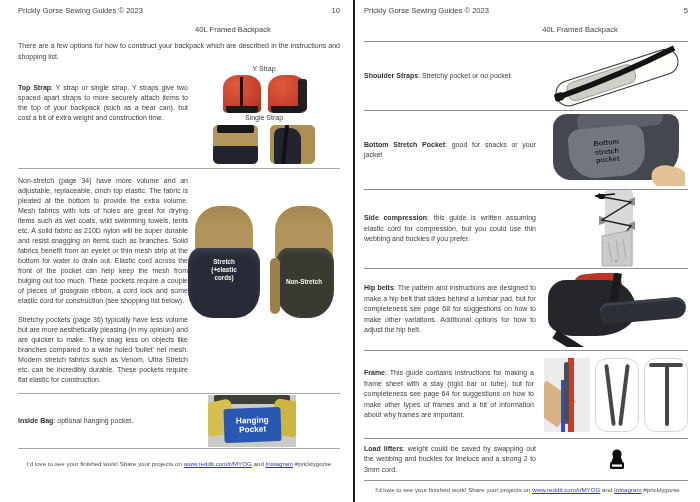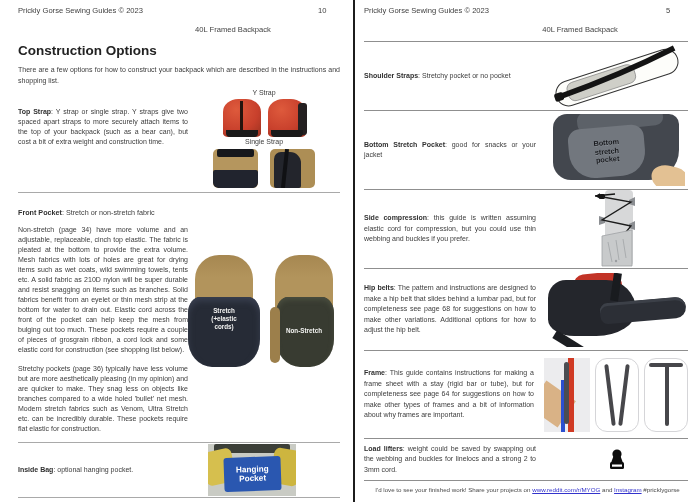--- a/index.html
+++ b/index.html
@@ -11,21 +11,21 @@
   }
   .spread { display:flex; width:700px; height:502px; outline:1px solid #d9d9d9; outline-offset:-1px; }
 
   
   .page { position:relative; height:502px; overflow:hidden; background:#fff; }
   .page-left  { width:355px; border-right:2px solid #1c1c1c; padding:6px 13px 0 18px; }
   .page-right { width:345px; padding:6px 12px 0 9px; }
   .doc-header { display:flex; font-size:7.6px; color:#3f3f3f; }
   .doc-header .h-brand { width:55%; }
   .doc-header .h-doc { flex:1;margin-top:19px; }
-  .doc-header .h-page { width:22px; }
+  .doc-header .h-page { width:22px; text-align:right; }
   .rule { border:none; border-top:1px solid #a9a9a9; height:0; }
   .b { font-weight:bold; color:#303030; }
   .body-txt { font-size:7px; line-height:10px; text-align:justify; color:#3c3c3c; }
   .footer-line { font-size:6.2px; color:#4a4a4a; text-align:center; }
   .footer-line a { color:#3333cc; text-decoration:underline; cursor:pointer; }
   .prelabel { white-space:pre-line; text-align:center; }
 
   
   .title-h1 { margin-top:9px; font-size:13.5px; font-weight:bold; color:#222; }
   .intro { margin-top:6px; font-size:7px; line-height:11px; }
@@ -121,21 +121,20 @@
 
 <div class="spread">
 
   <div class="page page-left">
     <div class="doc-header">
       <span class="h-brand">Prickly Gorse Sewing Guides © 2023</span>
       <span class="h-doc">40L Framed Backpack</span>
       <span class="h-page">10</span>
     </div>
 
-    <h1 class="title-h1">Construction Options</h1>
 
     <p class="intro body-txt">There are a few options for how to construct your backpack which are described in the instructions and shopping list.</p>
 
     <div class="ts-row">
       <p class="ts-text body-txt"><span class="b">Top Strap</span><span>: Y strap or single strap. Y straps give two spaced apart straps to more securely attach items to the top of your backpack (such as a bear can), but cost a bit of extra weight and construction time.</span></p>
       <div class="ts-fig">
         <div class="fig-cap">Y Strap</div>
         <div class="packrow">
           <div class="redpack">
             <div class="rp-body"></div>
@@ -151,21 +150,20 @@
         <div class="fig-cap" style="margin-top:1px;">Single Strap</div>
         <div class="tanrow">
           <div class="tanpack front"></div>
           <div class="tanpack back"></div>
         </div>
       </div>
     </div>
 
     <hr class="rule rule-l1">
 
-    <p class="fp-head body-txt"><span class="b">Front Pocket</span><span>: Stretch or non-stretch fabric</span></p>
 
     <div class="fp-row">
       <div class="fp-text">
         <p class="body-txt">Non-stretch (page 34) have more volume and an adjustable, replaceable, cinch top elastic. The fabric is pleated at the bottom to provide the extra volume. Mesh fabrics with lots of holes are great for drying items such as wet coats, wild swimming towels, tents etc. A solid fabric as 210D nylon will be super durable and resist snagging on items such as branches. Solid fabrics benefit from an eyelet or thin mesh strip at the bottom for water to drain out. Elastic cord across the front of the pocket can help keep the mesh from bulging out too much. These pockets require a couple of pieces of grosgrain ribbon, a cord lock and some elastic cord for construction (see shopping list below).</p>
         <p class="body-txt">Stretchy pockets (page 36) typically have less volume but are more aesthetically pleasing (in my opinion) and are quicker to make. They snag less on objects like branches compared to a wide holed 'bullet' net mesh. Modern stretch fabrics such as Venom, Ultra Stretch etc. can be incredibly durable. These pockets require flat elastic for construction.</p>
       </div>
       <div class="fp-fig">
         <div class="bigpack">
           <div class="bp-top"></div>
           <div class="bp-bottom"></div>

